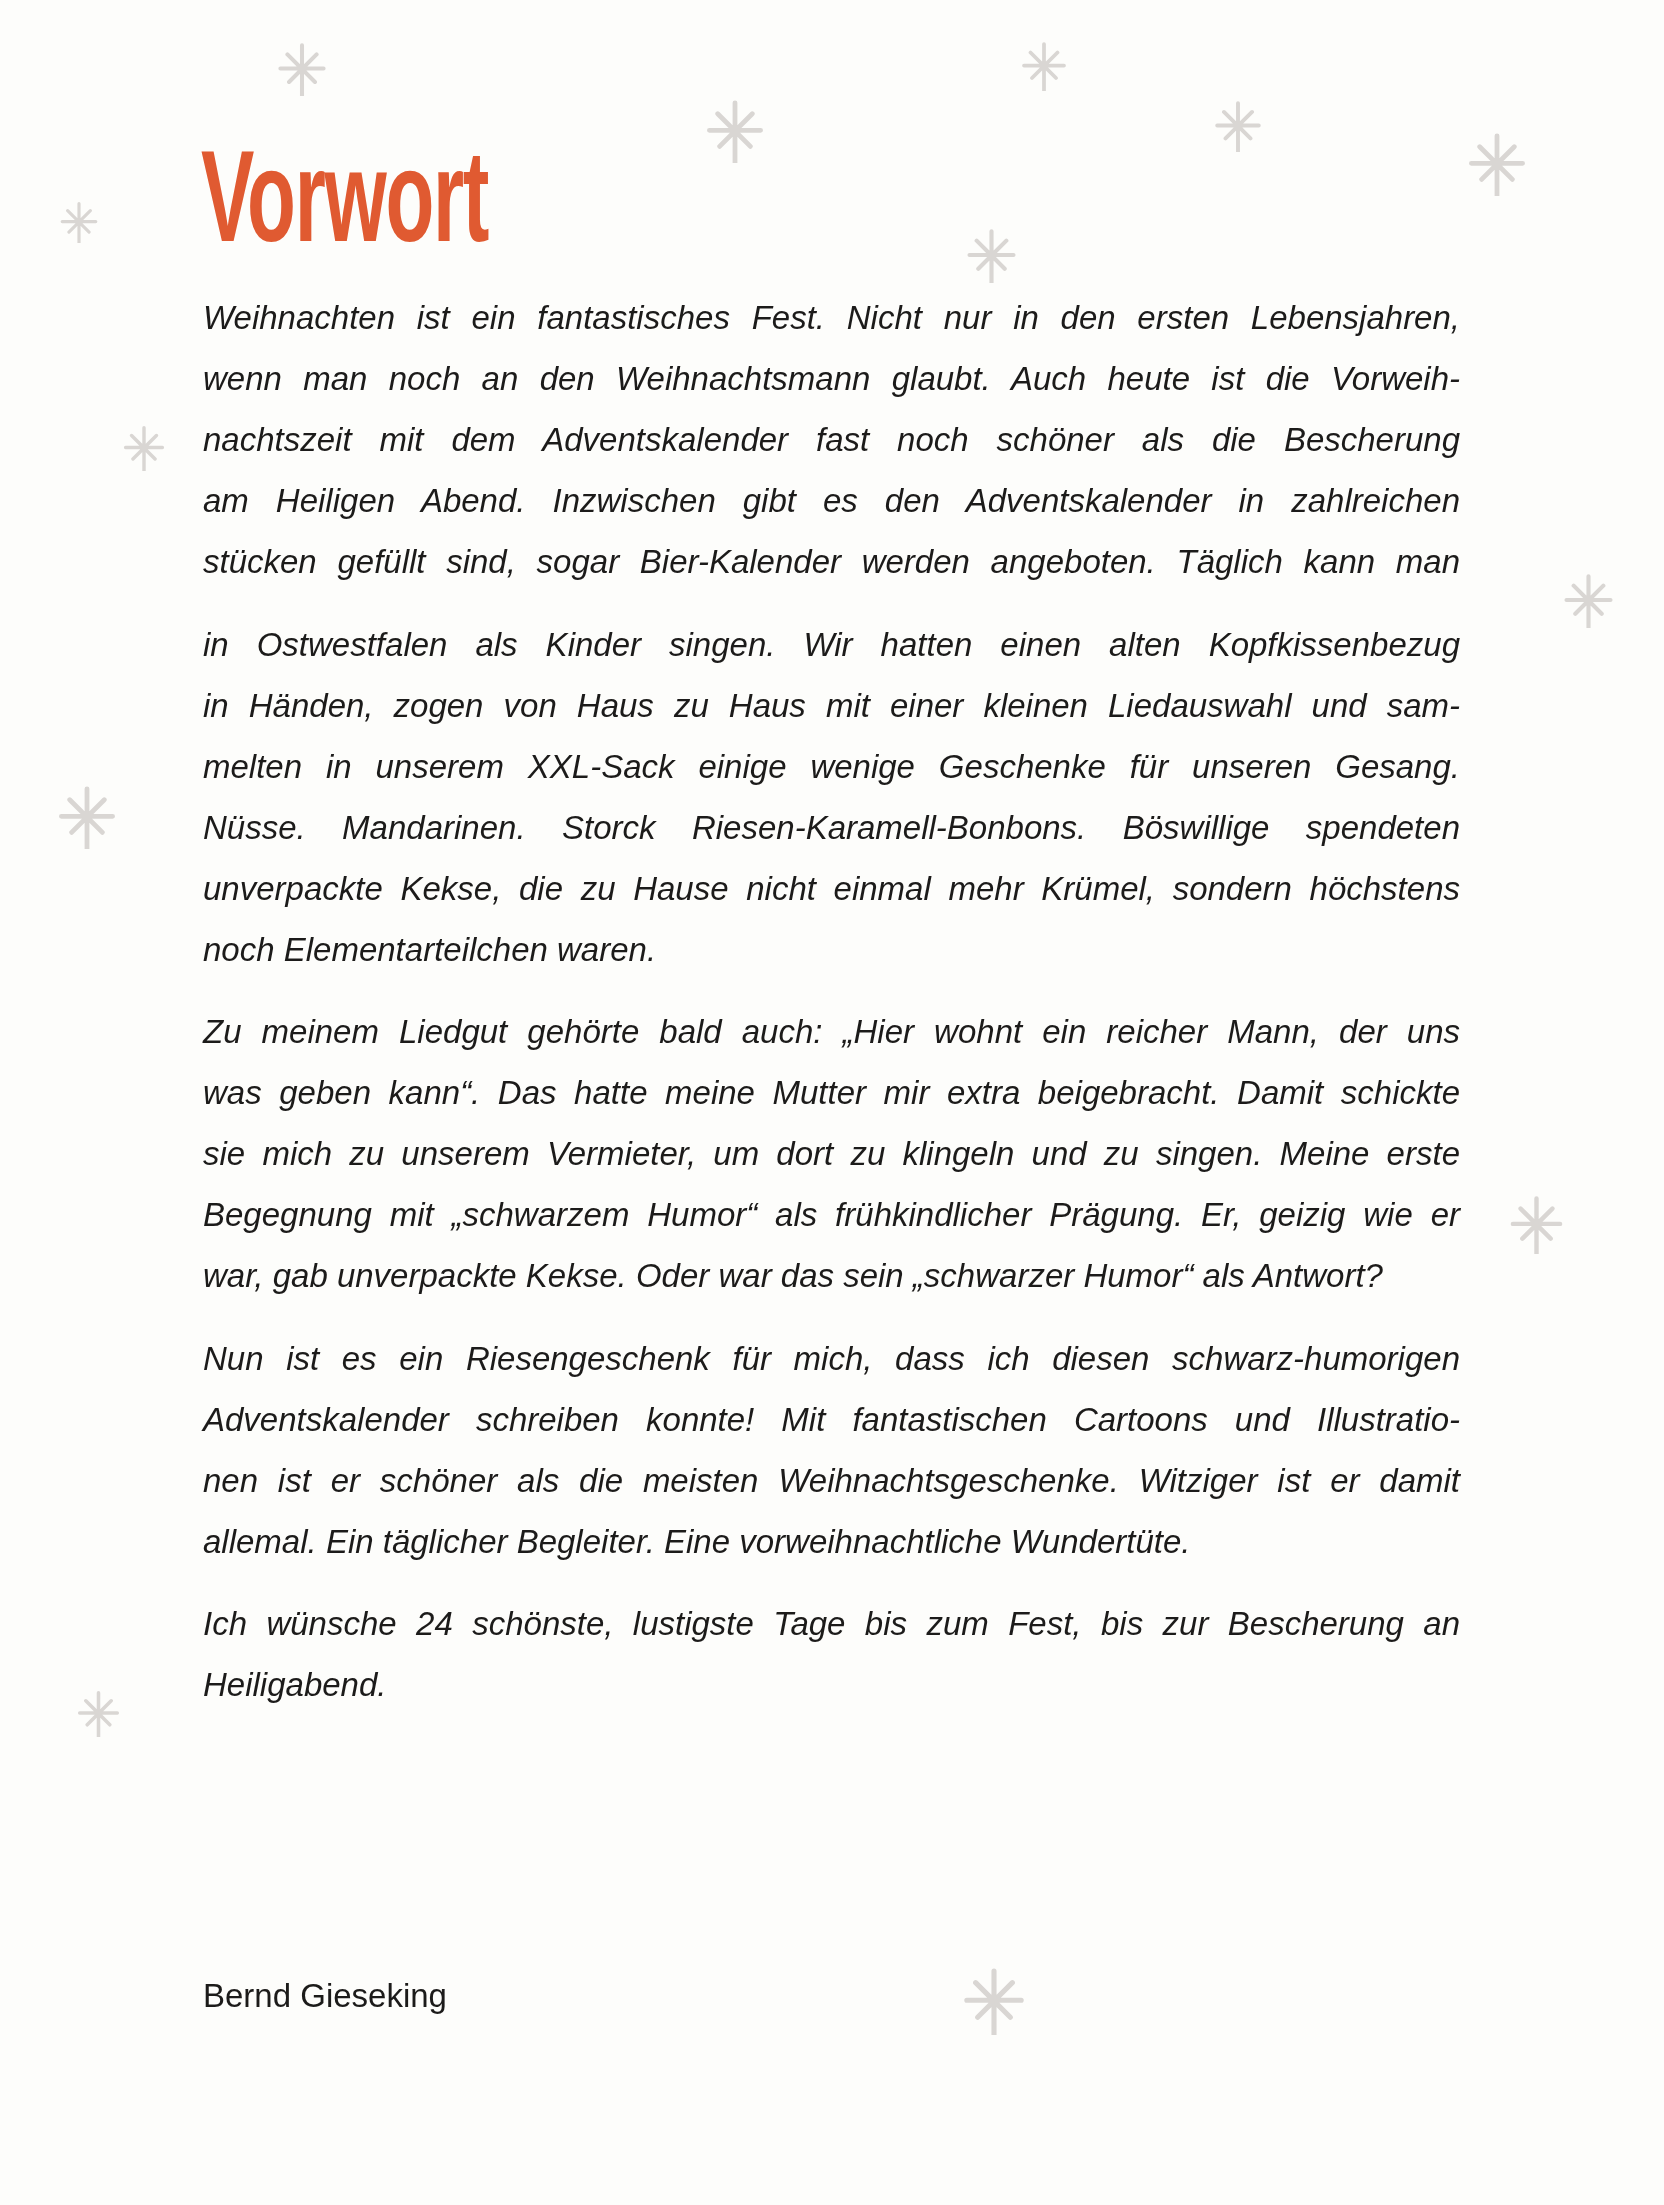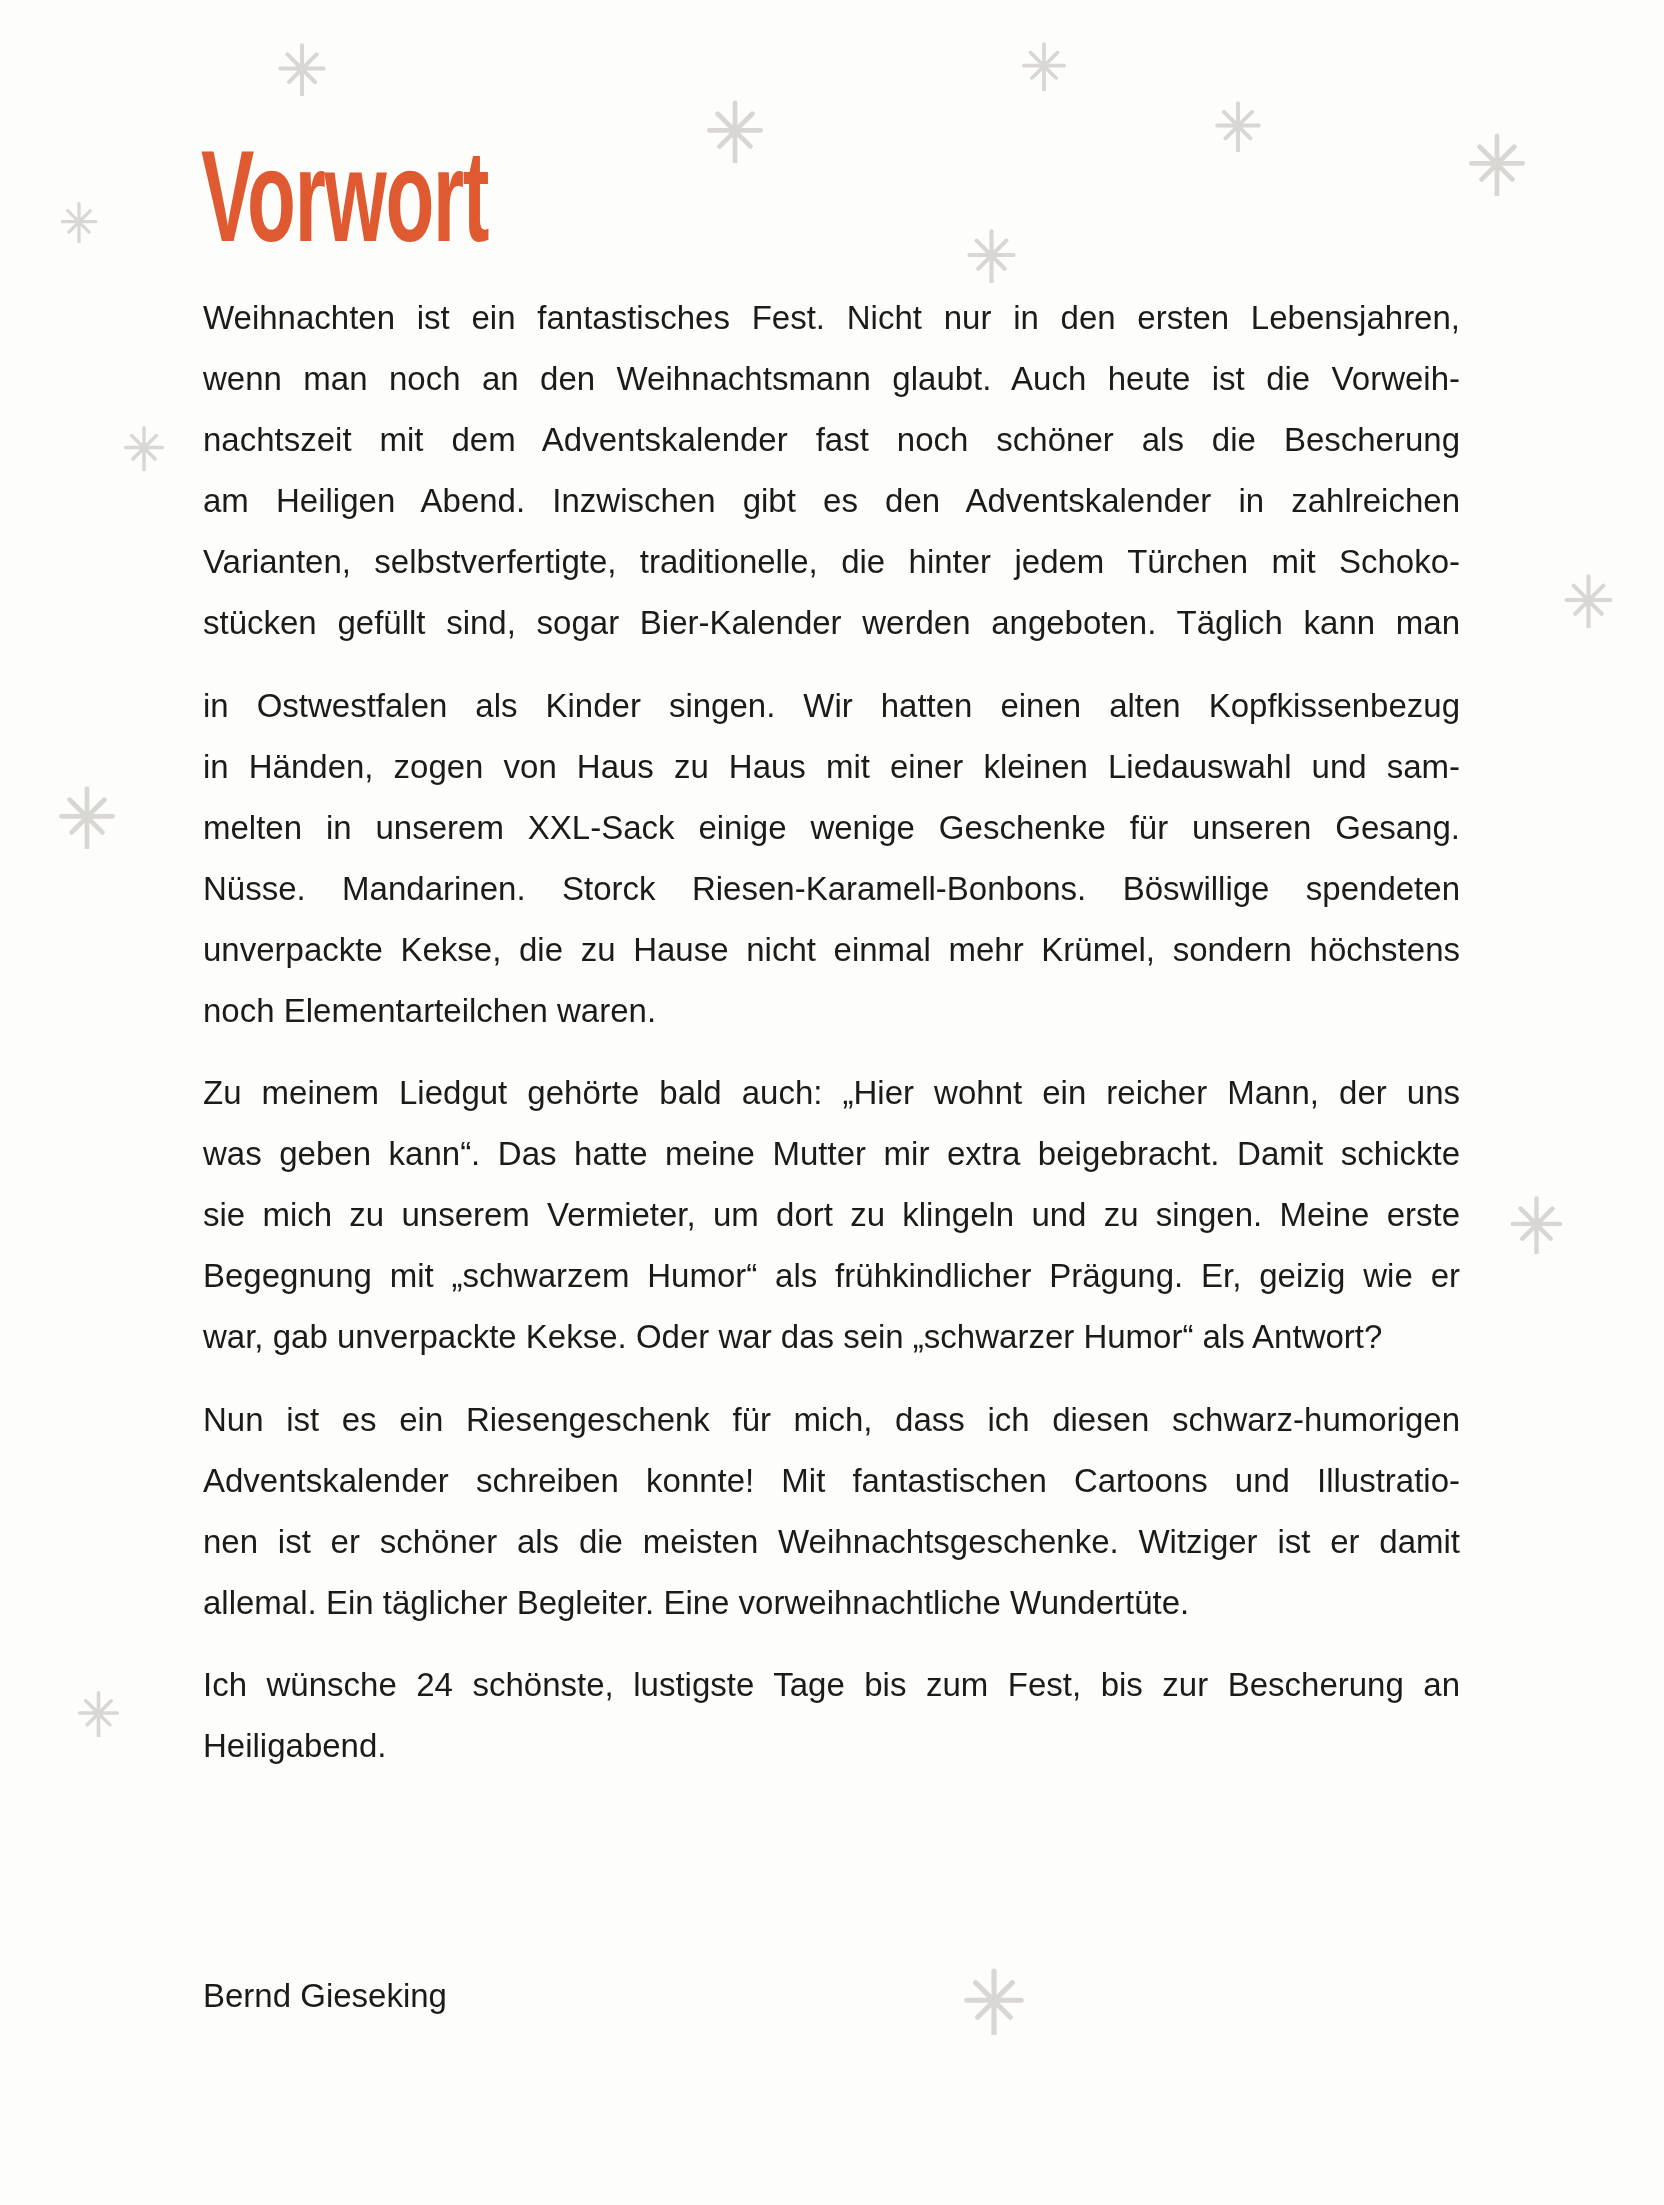--- a/index.html
+++ b/index.html
@@ -28,20 +28,21 @@
     white-space: nowrap;
   }
 
   .text-block {
     position: absolute;
     left: 203px;
     top: 287px;
     width: 1257px;
     font-size: 33px;
     line-height: 61px;
+    font-style: italic;
   }
   .para { margin: 0; }
   .para + .para { margin-top: 21.5px; }
   .line {
     text-align: justify;
     text-align-last: justify;
     white-space: normal;
   }
   .line.plast { text-align-last: left; }
 
@@ -129,21 +130,20 @@
         </svg>
       </span>
     </div>
   <h1 class="title" style="color: rgb(224, 90, 49);">Vorwort</h1>
   <div class="text-block" id="text-block">
       <div class="para">
         <div class="line">Weihnachten ist ein fantastisches Fest. Nicht nur in den ersten Lebensjahren,</div>
         <div class="line">wenn man noch an den Weihnachtsmann glaubt. Auch heute ist die Vorweih-</div>
         <div class="line">nachtszeit mit dem Adventskalender fast noch schöner als die Bescherung</div>
         <div class="line">am Heiligen Abend. Inzwischen gibt es den Adventskalender in zahlreichen</div>
-        <div class="line">Varianten, selbstverfertigte, traditionelle, die hinter jedem Türchen mit Schoko-</div>
         <div class="line">stücken gefüllt sind, sogar Bier-Kalender werden angeboten. Täglich kann man</div>
       </div>
       <div class="para">
         <div class="line">in Ostwestfalen als Kinder singen. Wir hatten einen alten Kopfkissenbezug</div>
         <div class="line">in Händen, zogen von Haus zu Haus mit einer kleinen Liedauswahl und sam-</div>
         <div class="line">melten in unserem XXL-Sack einige wenige Geschenke für unseren Gesang.</div>
         <div class="line">Nüsse. Mandarinen. Storck Riesen-Karamell-Bonbons. Böswillige spendeten</div>
         <div class="line">unverpackte Kekse, die zu Hause nicht einmal mehr Krümel, sondern höchstens</div>
         <div class="line plast">noch Elementarteilchen waren.</div>
       </div>

